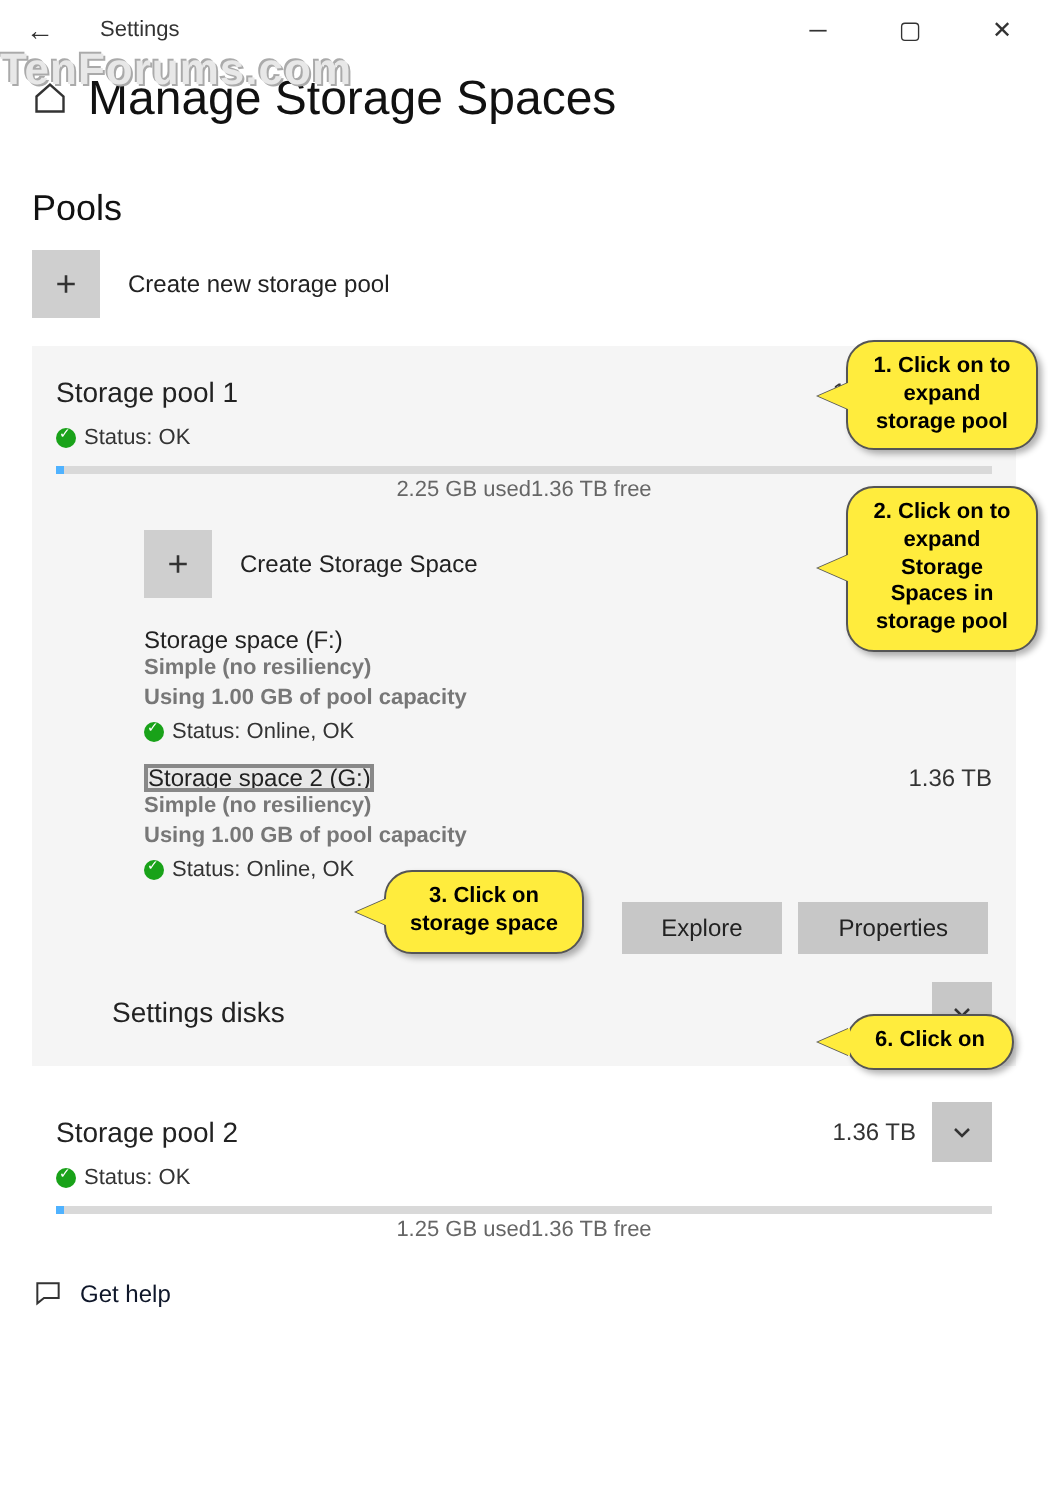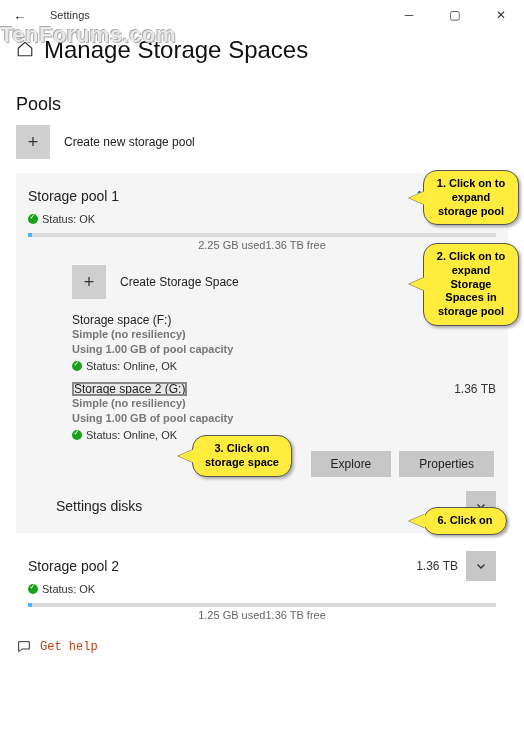--- a/index.html
+++ b/index.html
@@ -68,21 +68,21 @@
   .space-sub { font-size:11px; color:#777; line-height:1.4;font-weight:bold;}
   .selected { outline:2px solid #888; outline-offset:-2px; background:#e8e8e8; display:inline-block; padding:0 2px;}
   .btn-row { display:flex; justify-content:flex-end; gap:8px; margin-top:8px; padding-right:2px;}
   .win-button {
     background:#c7c7c7; border:none; font-size:12px; color:#222;
     padding:6px 20px; font-family:inherit;
   }
   .phys-row { display:flex; align-items:center; padding-left:28px; margin-top:14px;}
   .pool2 { padding:8px 12px 0 12px;}
   .help-row { display:flex; align-items:center; margin:18px 0 0 16px; font-size:12px;}
-  .help-row a { color:#c2410c; text-decoration:none; margin-left:8px;font-family:Liberation Mono, monospace;}
+  .help-row a { color:#0f172a; text-decoration:none; margin-left:8px;}
   .chat-ic { width:16px; height:16px;}
   
   .callout {
     position:absolute; background:#ffec3d;
     border:1px solid #555; border-radius:14px;
     padding:6px 8px; font-size:11px; font-weight:bold; text-align:center;
     color:#000; line-height:1.25;
     box-shadow: 2px 2px 3px rgba(0,0,0,.3);
   }
   .callout .tail {

